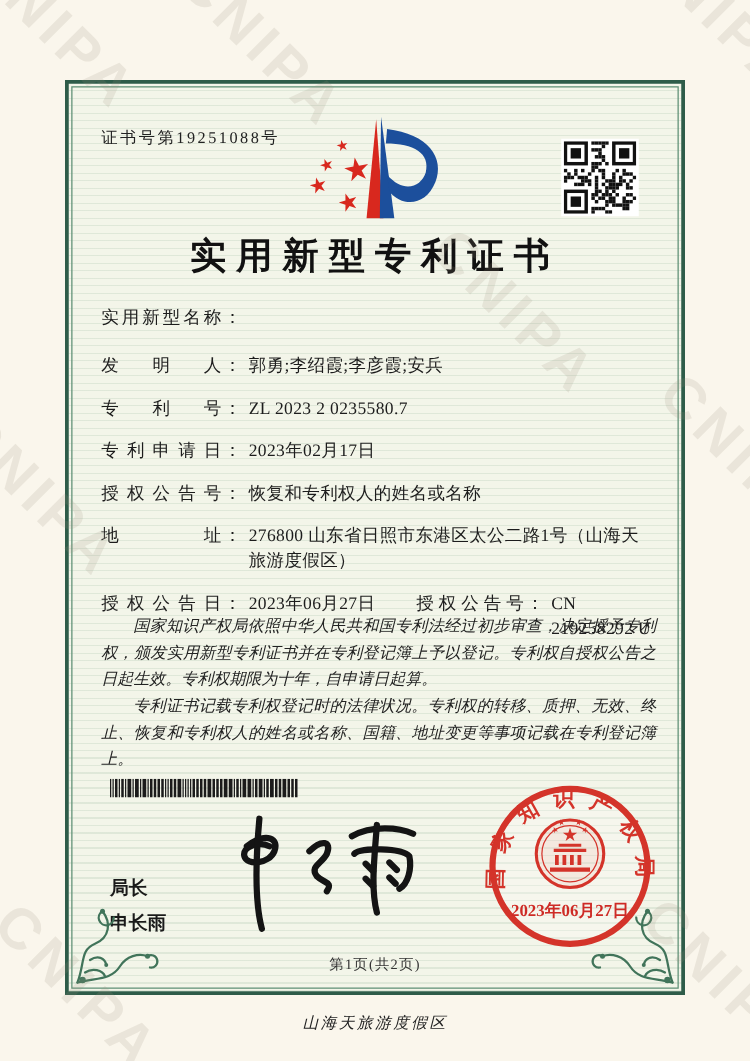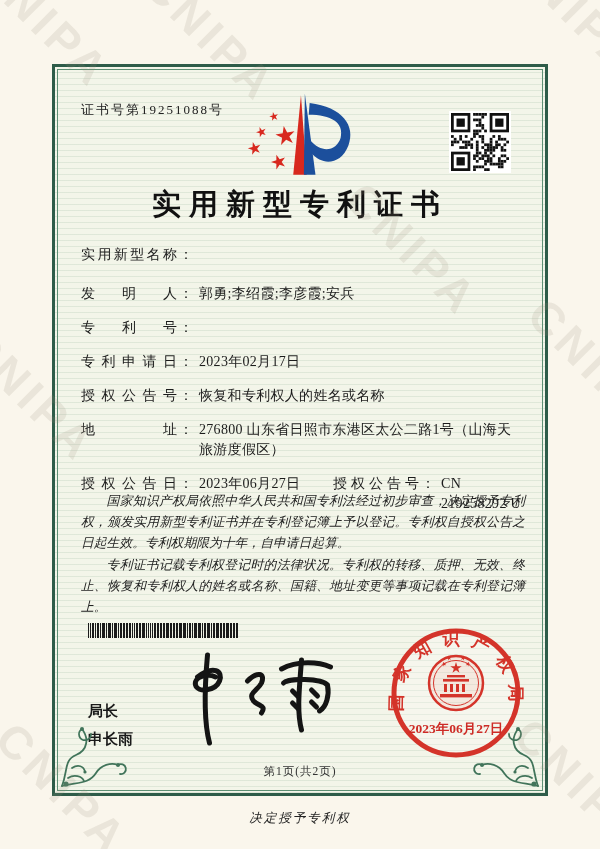--- a/index.html
+++ b/index.html
@@ -267,20 +267,21 @@
         <span class="colon">：</span>
     </div>
     <div class="row">
       <span class="lab">发明人</span>
         <span class="colon">：</span>
       <span class="val">郭勇;李绍霞;李彦霞;安兵</span>
     </div>
     <div class="row">
       <span class="lab">专利号</span>
         <span class="colon">：</span>
+      <span class="val">ZL 2023 2 0235580.7</span>
     </div>
     <div class="row">
       <span class="lab">专利申请日</span>
         <span class="colon">：</span>
       <span class="val">2023年02月17日</span>
     </div>
     <div class="row">
       <span class="lab">授权公告号</span>
         <span class="colon">：</span>
       <span class="val">恢复和专利权人的姓名或名称</span>
@@ -494,13 +495,13 @@
       <circle cx="24" cy="11" r="2"></circle>
         <circle cx="60" cy="47" r="2"></circle>
       <circle cx="8" cy="66" r="2.6"></circle>
         <circle cx="27" cy="54" r="1.6"></circle>
     </g>
   </svg>
 
   <div class="page-num">第1页(共2页)</div>
 </div>
 
-<div class="footer-note">决定授予专利权</div>
+<div class="footer-note">山海天旅游度假区</div>
 
 </body></html>

